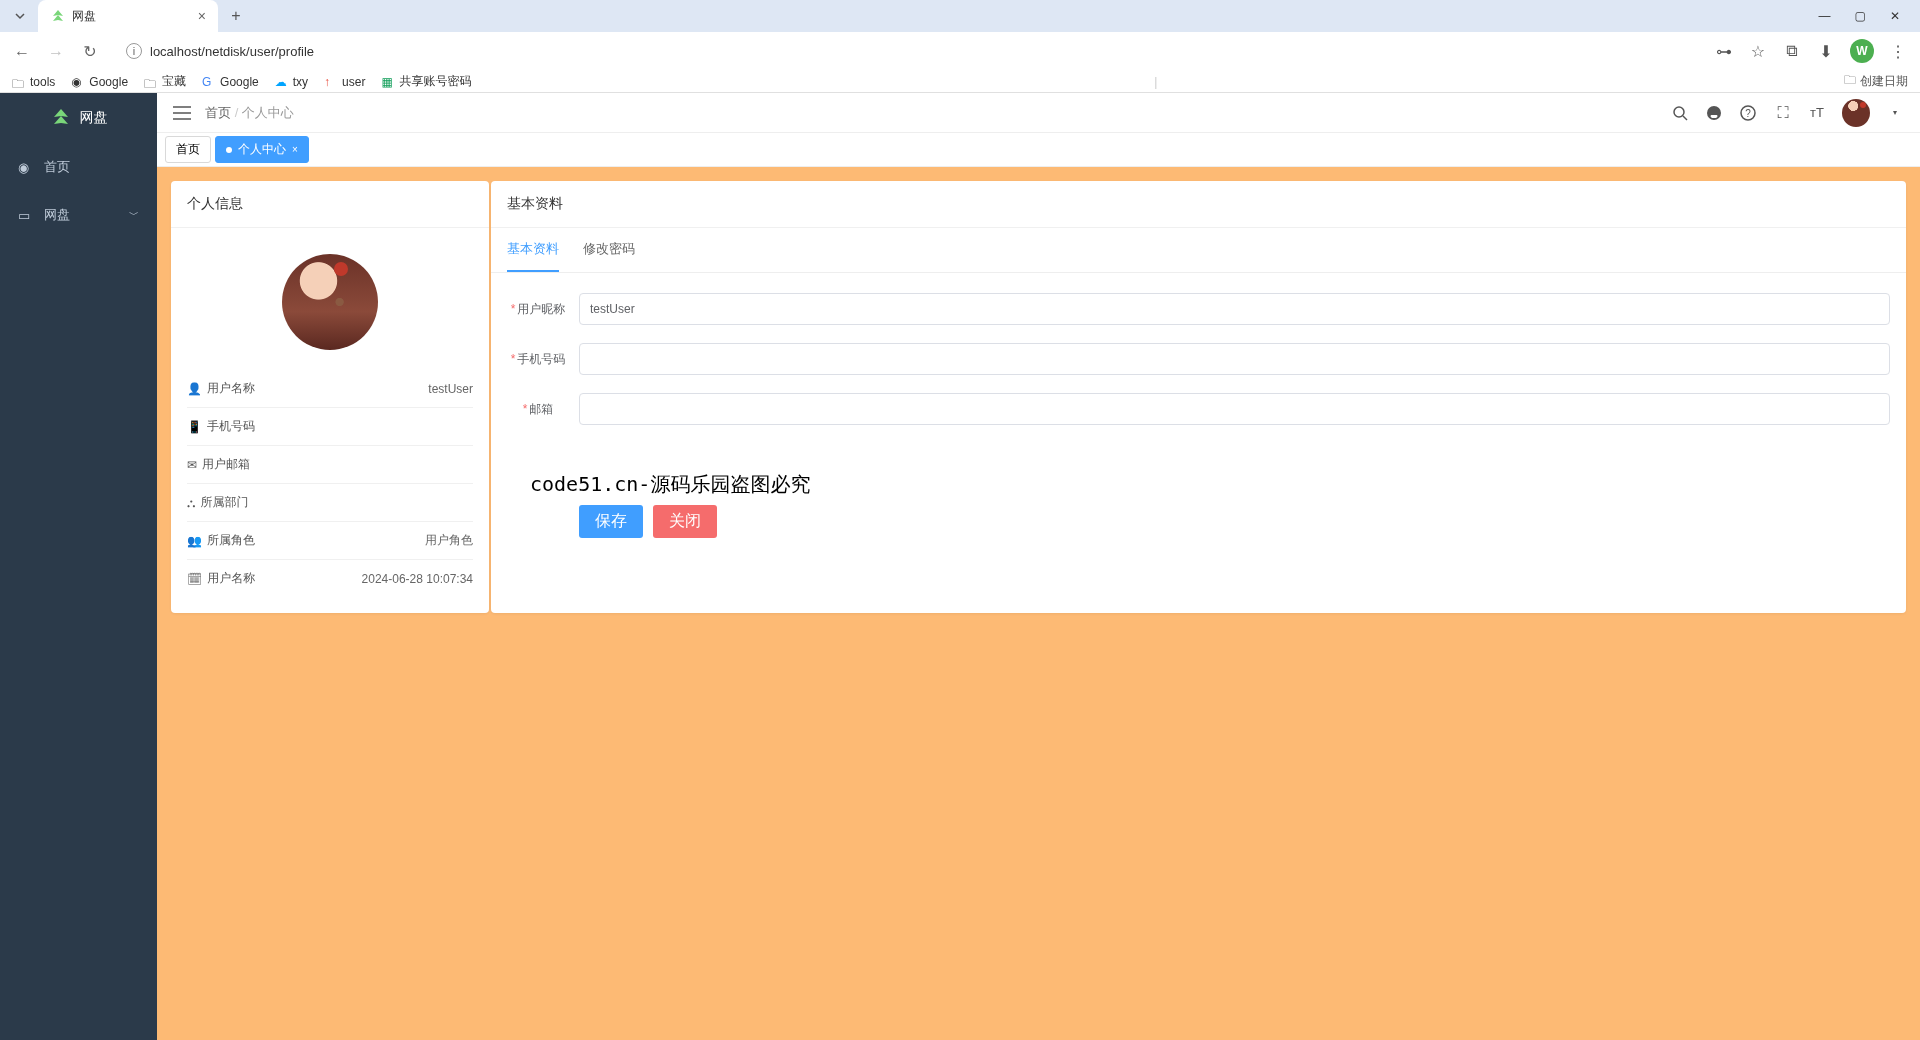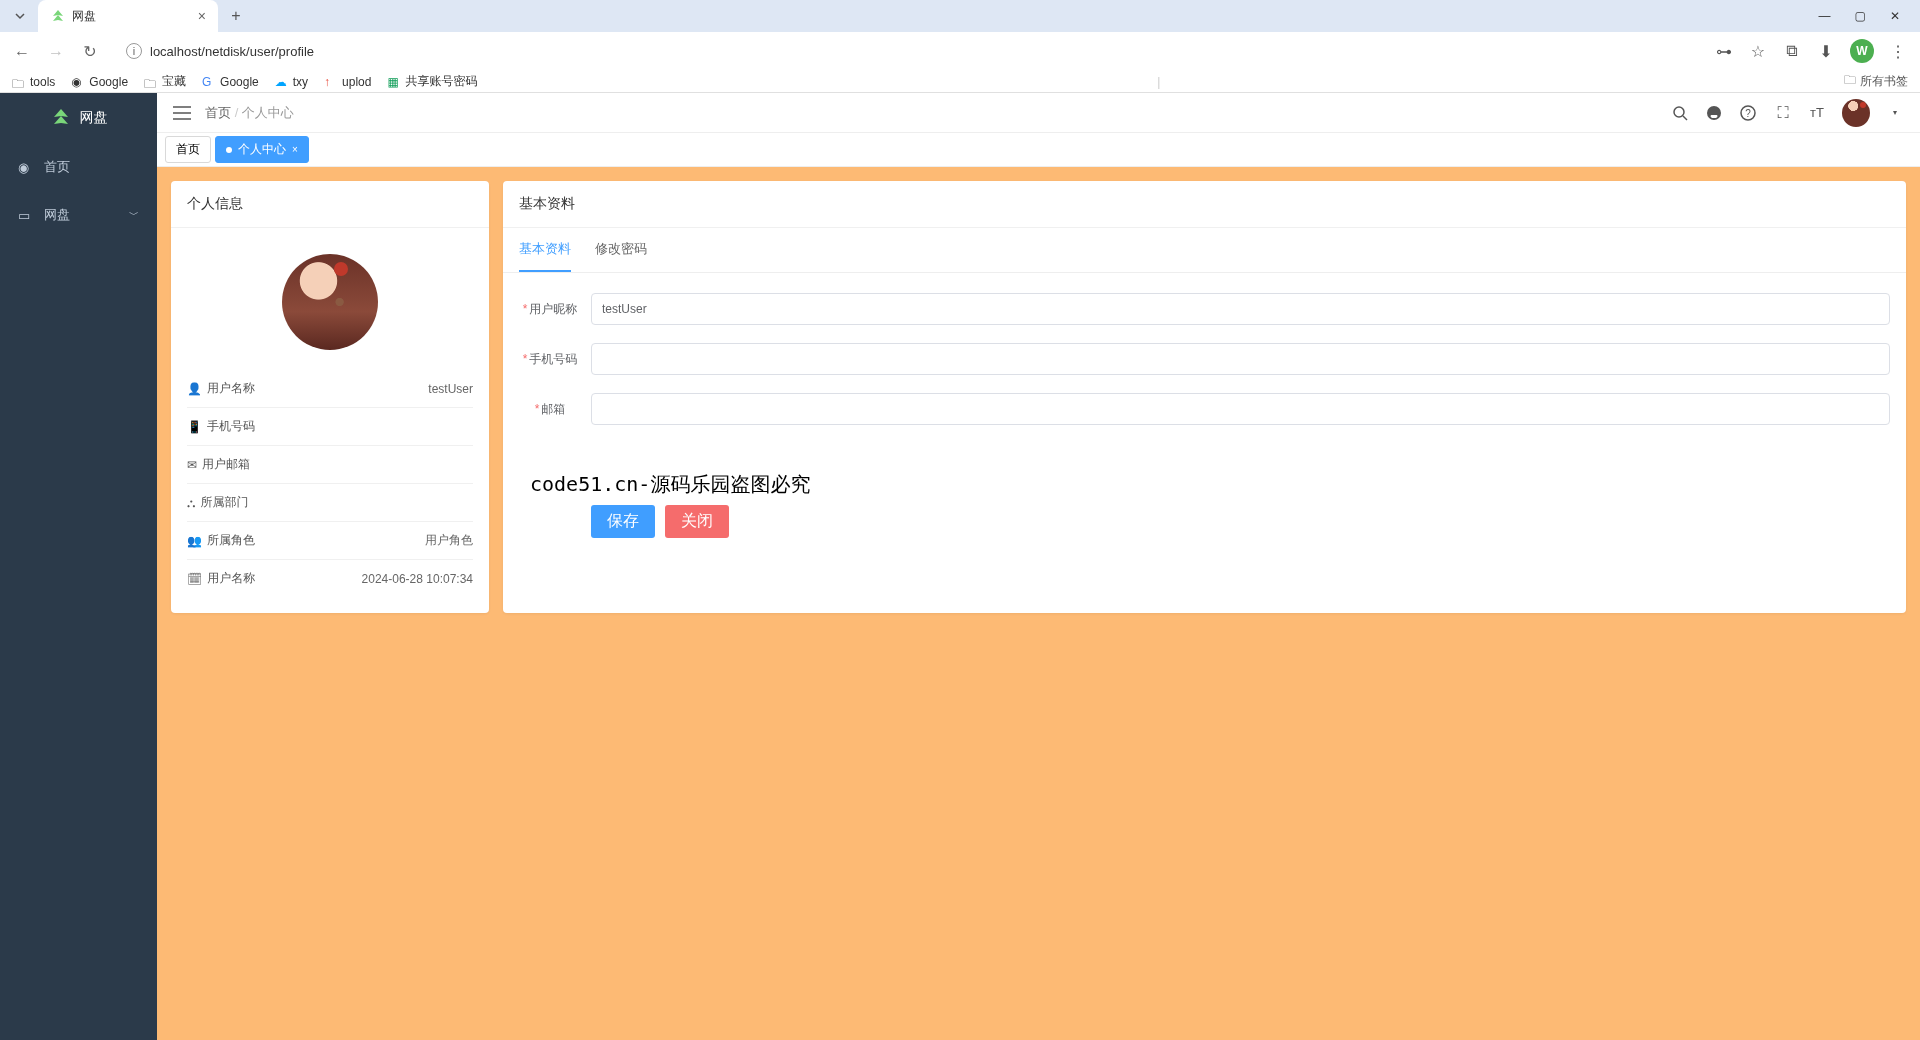--- a/index.html
+++ b/index.html
@@ -50,21 +50,21 @@
     .top-icon { cursor: pointer; color: #555; width: 18px; text-align: center; }
     .avatar-small { width: 28px; height: 28px; border-radius: 50%; background: radial-gradient(circle at 40% 25%, #f5d0b8 18%, transparent 19%), #6b3228; cursor: pointer; position: relative; }
     .avatar-small::after { content: ""; position:absolute; top:3px; right:4px; width:6px; height:6px; background:#c0392b; border-radius:50%; }
     
     .tabs-bar { height: 34px; background: #fff; border-bottom: 1px solid #eee; display: flex; align-items: center; padding: 0 8px; gap: 4px; }
     .page-tab { padding: 4px 10px; font-size: 12px; border: 1px solid #d9d9d9; border-radius: 3px; cursor: pointer; display: flex; align-items: center; gap: 6px; }
     .page-tab.active { background: #409eff; color: #fff; border-color: #409eff; }
     .tab-dot { width: 6px; height: 6px; border-radius: 50%; background: #fff; display:inline-block;}
     .tab-x { font-size: 10px; }
     
-    .content { padding: 14px; display: flex; gap: 14px; }
+    .content { padding: 14px; display: flex; gap: 2px; }
     .card { background: #fff; border-radius: 4px; box-shadow: 0 1px 3px rgba(0,0,0,0.06); }
     .card-left { width: 318px; }
     .card-right { flex: 1; }
     .card-header { padding: 14px 16px; font-size: 14px; color: #333; border-bottom: 1px solid #f0f0f0; }
     .card-body { padding: 16px; }
     
     .avatar-big { width: 96px; height: 96px; border-radius: 50%; margin: 10px auto 20px; background: radial-gradient(circle at 38% 28%, #f5d0b8 20%, transparent 21%), radial-gradient(circle at 60% 50%, #8a5a42 5%, transparent 6%), linear-gradient(180deg, #6b3228 0%, #8b4a3a 60%, #5a2820 100%); position: relative; }
     .avatar-big::after { content:""; position:absolute; top:8px; right:30px; width:14px; height:14px; background:#c0392b; border-radius:50%; }
     
     .info-row { display: flex; justify-content: space-between; align-items: center; padding: 10px 0; border-bottom: 1px solid #f0f0f0; font-size: 12px; color: #555; }
@@ -151,30 +151,30 @@
     <span class="bookmark">
         <span class="bookmark-icon" style="color:#4285f4">G</span>
         <span>Google</span>
       </span>
     <span class="bookmark">
         <span class="bookmark-icon" style="color:#00a4ff">☁</span>
         <span>txy</span>
       </span>
     <span class="bookmark">
         <span class="bookmark-icon" style="color:#e74c3c">↑</span>
-        <span>uplod</span>
+        <span>user</span>
       </span>
     <span class="bookmark">
         <span class="bookmark-icon" style="color:#0f9d58">▦</span>
         <span>共享账号密码</span>
       </span>
     <span class="sep">|</span>
     <span class="all-bookmarks">
         <span>🗀</span>
-        <span>所有书签</span>
+        <span>创建日期</span>
       </span>
   </div>
 </div>
 
 <div class="app">
   <div class="sidebar">
     <div class="logo">
       <span class="logo-icon">
         <svg width="22" height="22" viewBox="0 0 22 22">
             <path d="M11 2l-7 8 7-1 7 1z M11 9l-7 8 7-1 7 1z" fill="#7ad67a"></path>

